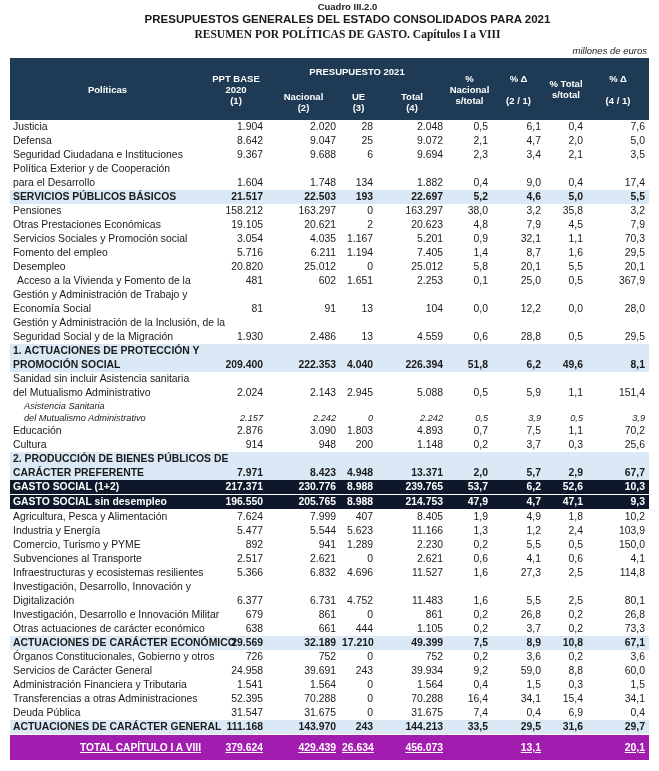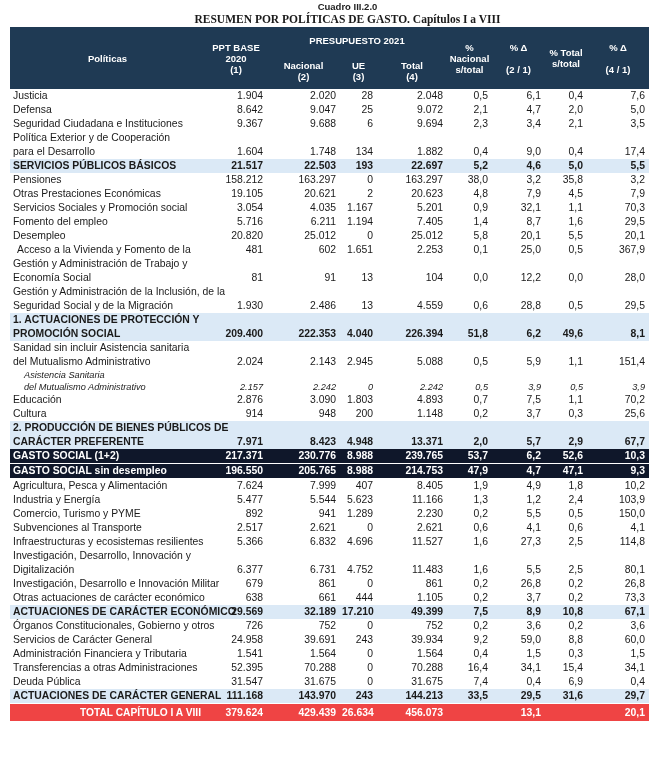--- a/index.html
+++ b/index.html
@@ -25,31 +25,33 @@
     font-size:10.4px;height:14px;line-height:14px;padding:0 4px 0 2px;
     white-space:nowrap;vertical-align:middle;
   }
   td.label{text-align:left;padding-left:3px;overflow:visible;}
   td.num{text-align:right;}
   td.label.ind{padding-left:7px;}
   tr.sub td{background:#dbe9f6;font-weight:bold;}
   tr.dark td{background:#0f172a;color:#ffffff;font-weight:bold;border-bottom:1px solid #ffffff;}
   tr.it td{font-style:italic;font-size:9.2px;height:12px;line-height:12px;}
   tr.it td.label{padding-left:14px;}
-  tr.total td{background:#ef4444;color:#ffffff;font-weight:bold;height:17px;line-height:17px;border-top:1px solid #ffffff;}
+  tr.total td{background:#a21caf;color:#ffffff;font-weight:bold;height:25px;line-height:17px;border-top:1px solid #ffffff;text-decoration:underline;}
   tr.total td.label{text-align:center;padding-left:70px;font-size:10.2px;}
 </style>
 </head>
 <body>
 
 <div class="page">
   <div class="titles">
     <div class="caption">Cuadro III.2.0</div>
+    <div class="title">PRESUPUESTOS GENERALES DEL ESTADO CONSOLIDADOS PARA 2021</div>
     <div class="subtitle">RESUMEN POR POLÍTICAS DE GASTO. Capítulos I a VIII</div>
   </div>
+  <div class="units">millones de euros</div>
 
   <table>
     <colgroup>
       <col style="width:195px">
         <col style="width:62px">
         <col style="width:73px">
       <col style="width:37px">
         <col style="width:70px">
         <col style="width:45px">
       <col style="width:53px">

